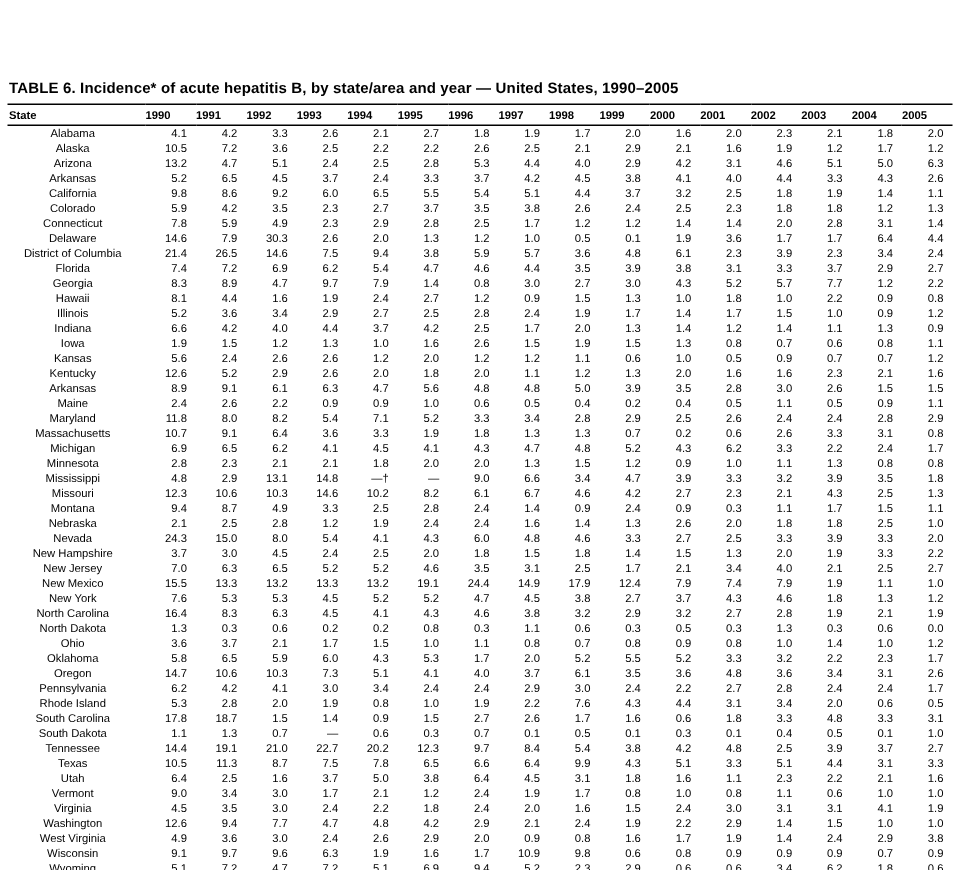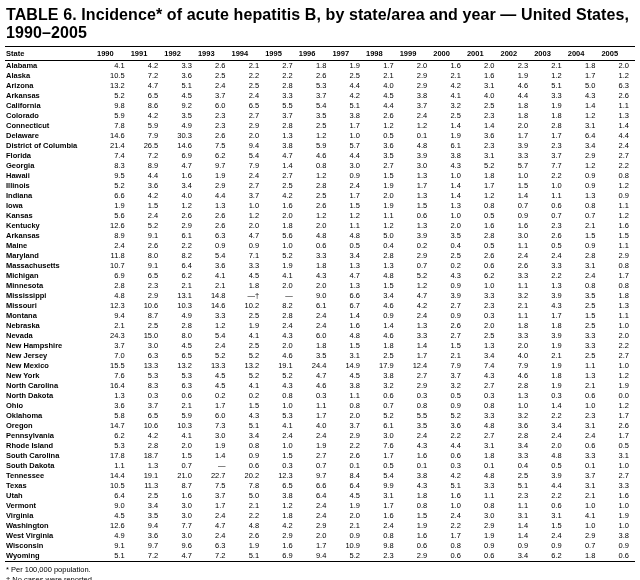--- a/index.html
+++ b/index.html
@@ -1,24 +1,24 @@
 <!DOCTYPE html>
 <html><head>
 <meta charset="utf-8">
 <style>
   * { margin: 0; padding: 0; box-sizing: border-box; }
   html, body { width: 640px; height: 580px; background: #ffffff; overflow: hidden; }
   body { font-family: "Liberation Sans", sans-serif; color: #000; }
   .page { padding: 4px 5px 0 5px; }
-  .title { font-size: 16px; font-weight: bold; padding: 2px 0 4px 1px; letter-spacing: 0.1px; }
+  .title { font-size: 10px; font-weight: bold; padding: 2px 0 4px 1px; letter-spacing: 0.1px; margin-top: 48px; }
   table { width: 100%; border-collapse: collapse; border-top: 1.5px solid #000; border-bottom: 1px solid #000; table-layout: fixed; }
   thead th { font-size: 7.5px; font-weight: bold; border-bottom: 1px solid #000; padding: 2px 6px 2px 0; text-align: left; white-space: nowrap; }
   thead th.state-col { text-align: left; padding-left: 1px; width: 92px; }
   tbody td { font-size: 7.5px; height: 10px; line-height: 10px; padding: 0 6px 0 0; text-align: right; white-space: nowrap; overflow: hidden; }
-  tbody td.state-col { text-align: left; padding-left: 1px; font-weight: bold; }
+  tbody td.state-col { text-align: center; padding-left: 1px; }
   .footnotes { font-size: 7.5px; line-height: 1.35; padding: 3px 0 0 1px; }
 </style>
 </head>
 <body>
 
 <div class="page">
   <div class="title">TABLE 6. Incidence* of acute hepatitis B, by state/area and year — United States, 1990–2005</div>
 
   <table>
     <thead>
@@ -247,21 +247,21 @@
           <td>3.0</td>
           <td>4.3</td>
           <td>5.2</td>
           <td>5.7</td>
           <td>7.7</td>
           <td>1.2</td>
           <td>2.2</td>
         </tr>
         <tr>
           <td class="state-col">Hawaii</td>
-          <td>9.5</td>
+          <td>8.1</td>
           <td>4.4</td>
           <td>1.6</td>
           <td>1.9</td>
           <td>2.4</td>
           <td>2.7</td>
           <td>1.2</td>
           <td>0.9</td>
           <td>1.5</td>
           <td>1.3</td>
           <td>1.0</td>

